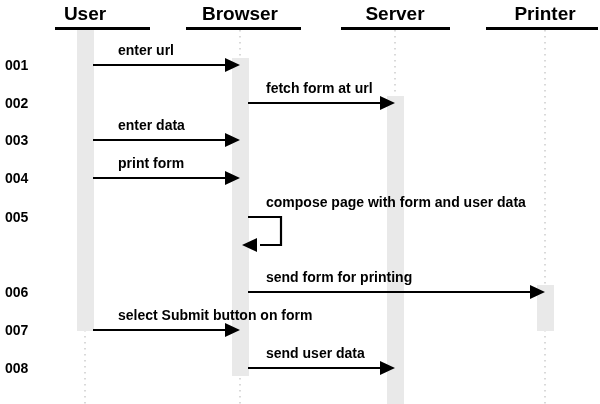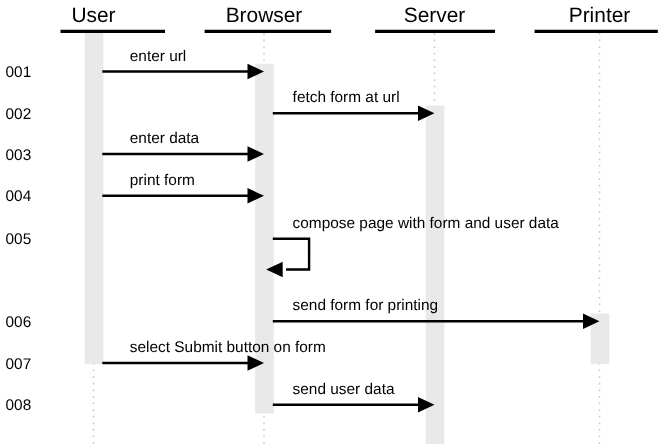--- a/index.html
+++ b/index.html
@@ -8,20 +8,21 @@
     padding: 0;
     background: #ffffff;
   }
   #diagram-root {
     position: relative;
     width: 600px;
     height: 404px;
     background: #ffffff;
     font-family: "Liberation Sans", sans-serif;
     overflow: hidden;
+    font-weight: bold;
   }
   #diagram-svg {
     position: absolute;
     top: 0;
     left: 0;
     width: 600px;
     height: 404px;
   }
   .actor-name {
     font-size: 19px;

